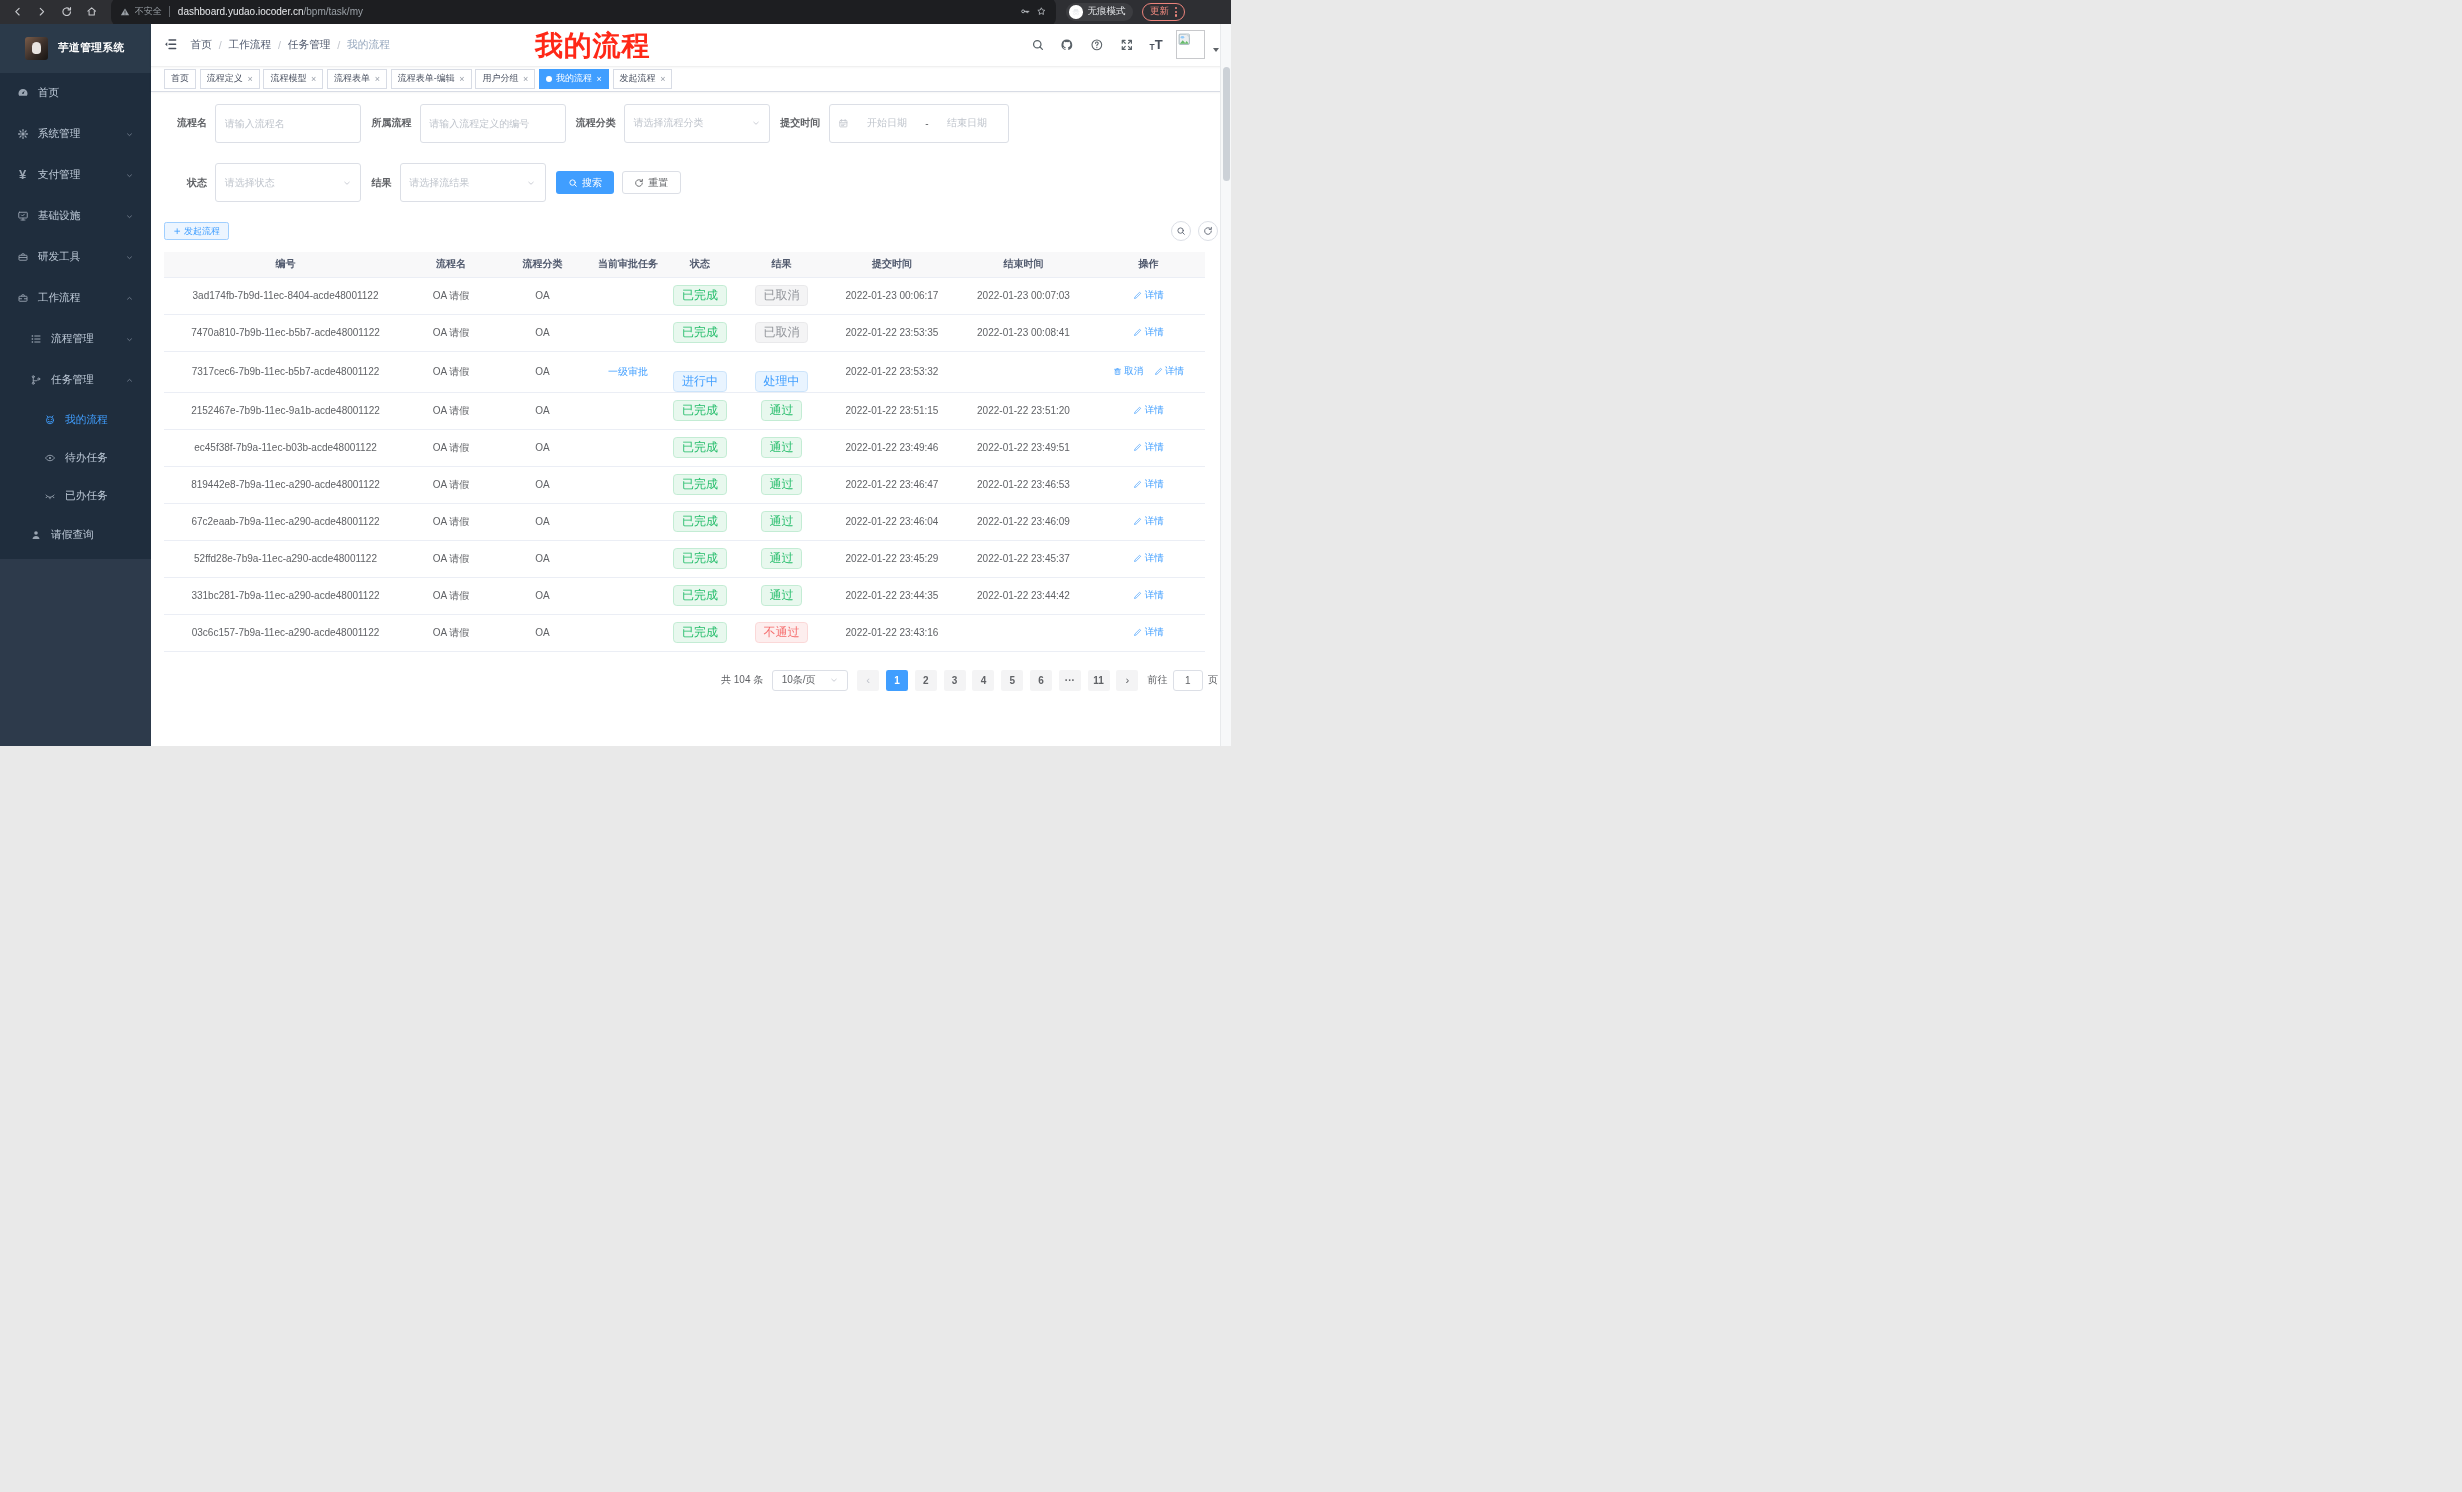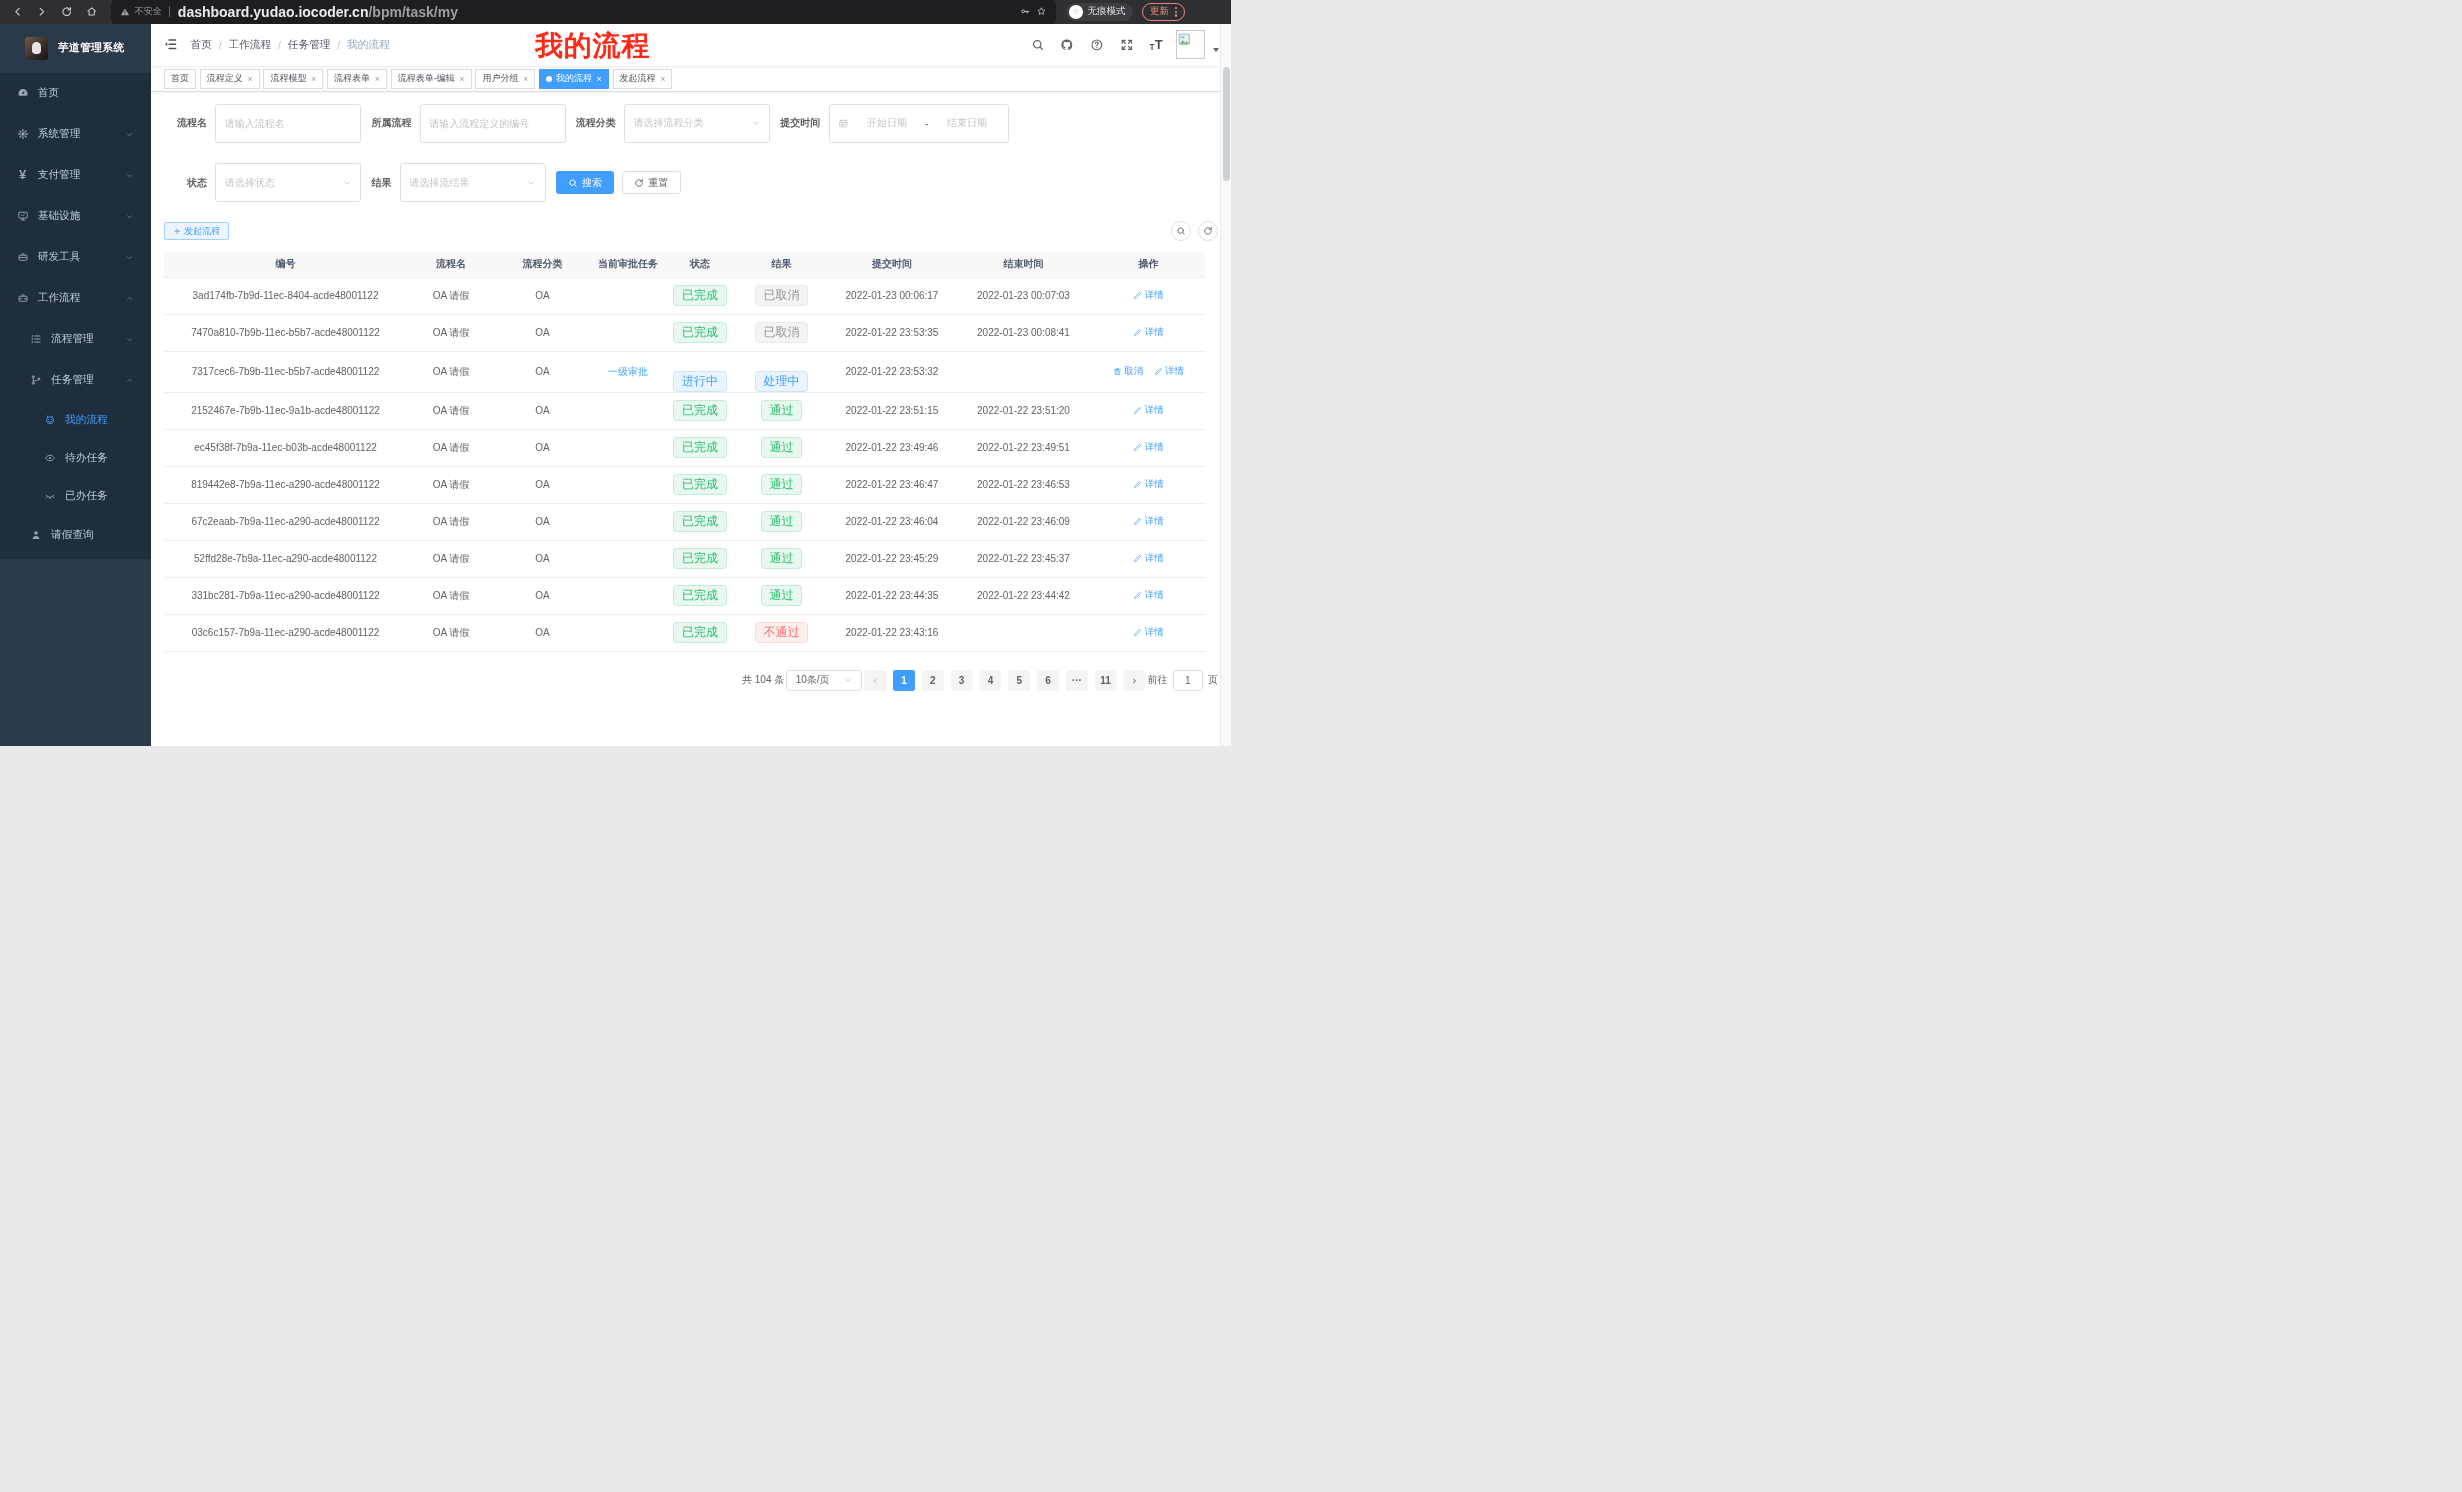--- a/index.html
+++ b/index.html
@@ -7,21 +7,21 @@
   .screen { position:relative; width:1231px; height:746px; background:#fff; overflow:hidden; }
 
   
   .chrome { height:23.6px; background:#2e2f33; display:flex; align-items:center; padding:0 7.6px; gap:4.6px; }
   .chrome .navic { width:20px; height:20px; display:flex; align-items:center; justify-content:center; color:#c7c9cd; }
   .chrome .navic svg { width:11.4px; height:11.4px; }
   .urlpill { height:30px; flex:0 0 945px; margin-left:4.6px; background:#1d1e21; border-radius:9px; display:flex; align-items:center; padding:0 9px; gap:5.3px; }
   .warn-ic { color:#9aa0a6; display:flex; } .warn-ic svg{ width:10px; height:10px; }
   .notsecure { color:#9aa0a6; font-size:9px; }
   .url-div { width:0.8px; height:10.7px; background:#5f6368; margin:0 2.3px; }
-  .url { font-size:14px; color:#e8eaed; white-space:nowrap;font-weight:bold; }
+  .url { font-size:10px; color:#e8eaed; white-space:nowrap; }
   .url .path { color:#9aa0a6; }
   .pill-spacer { flex:1; }
   .pill-ic { color:#bdc1c6; display:flex; } .pill-ic svg{ width:10.7px; height:10.7px; }
   .incog { height:18px; background:#3c3d41; border-radius:9px; display:flex; align-items:center; gap:4.6px; padding:0 7.6px 0 3px; margin-left:6px; }
   .incog-badge { width:13.7px; height:13.7px; border-radius:50%; background:#fff; color:#2e2f33; display:flex; align-items:center; justify-content:center; }
   .incog-badge svg { width:10px; height:10px; }
   .incog span { color:#e8eaed; font-size:9.5px; }
   .update { height:17.5px; border:1.1px solid #ec837b; border-radius:9px; display:flex; align-items:center; gap:6px; padding:0 6.8px; margin-left:4.6px; }
   .update span { color:#f0897f; font-size:9.5px; }
   .dots-v { display:flex; flex-direction:column; gap:1.5px; }
@@ -108,21 +108,21 @@
   .tag-success { color:#25bd6b; background:#e8f8ee; border-color:#c3ecd4; }
   .tag-info { color:#909399; background:#f4f4f5; border-color:#e9e9eb; }
   .tag-primary { color:#409eff; background:#e9f4ff; border-color:#cce4fb;margin-top:19px; }
   .tag-danger { color:#f56c6c; background:#fdeeee; border-color:#fbd8d8; }
   .link { color:#409eff; cursor:pointer; text-decoration:none;margin-top:41px; }
   .op { color:#409eff; cursor:pointer; display:inline-flex; align-items:center; gap:2.3px; font-size:9.5px; }
   .op svg { width:9px; height:9px; }
   .op + .op { margin-left:7.6px; }
 
   
-  .pagination { margin-top:18px; display:flex; align-items:center; justify-content:flex-end; font-size:10px; color:#606266; gap:2px; }
+  .pagination { margin-top:18px; display:flex; align-items:center; justify-content:flex-end; font-size:10px; color:#606266; gap:9px; }
   .pg-total { font-weight:400; }
   .pg-size { width:76px; height:21px; }
   .pg-pages { display:flex; align-items:center; gap:6.8px; }
   .pg-box { min-width:22px; height:21px; padding:0 3px; border-radius:2.3px; background:#f4f4f5; display:flex; align-items:center; justify-content:center; font-weight:700; cursor:pointer; color:#606266; }
   .pg-box.active { background:#409eff; color:#fff; cursor:default; }
   .pg-box.arrow { font-weight:400; font-size:11.4px; }
   .pg-box.disabled { color:#c0c4cc; cursor:default; }
   .pg-goto { display:flex; align-items:center; gap:5.3px; }
   .pg-input { width:30px; height:21px; border:0.8px solid #dcdfe6; border-radius:3px; text-align:center; font-size:10px; color:#606266; outline:none; font-family:inherit; }
 

